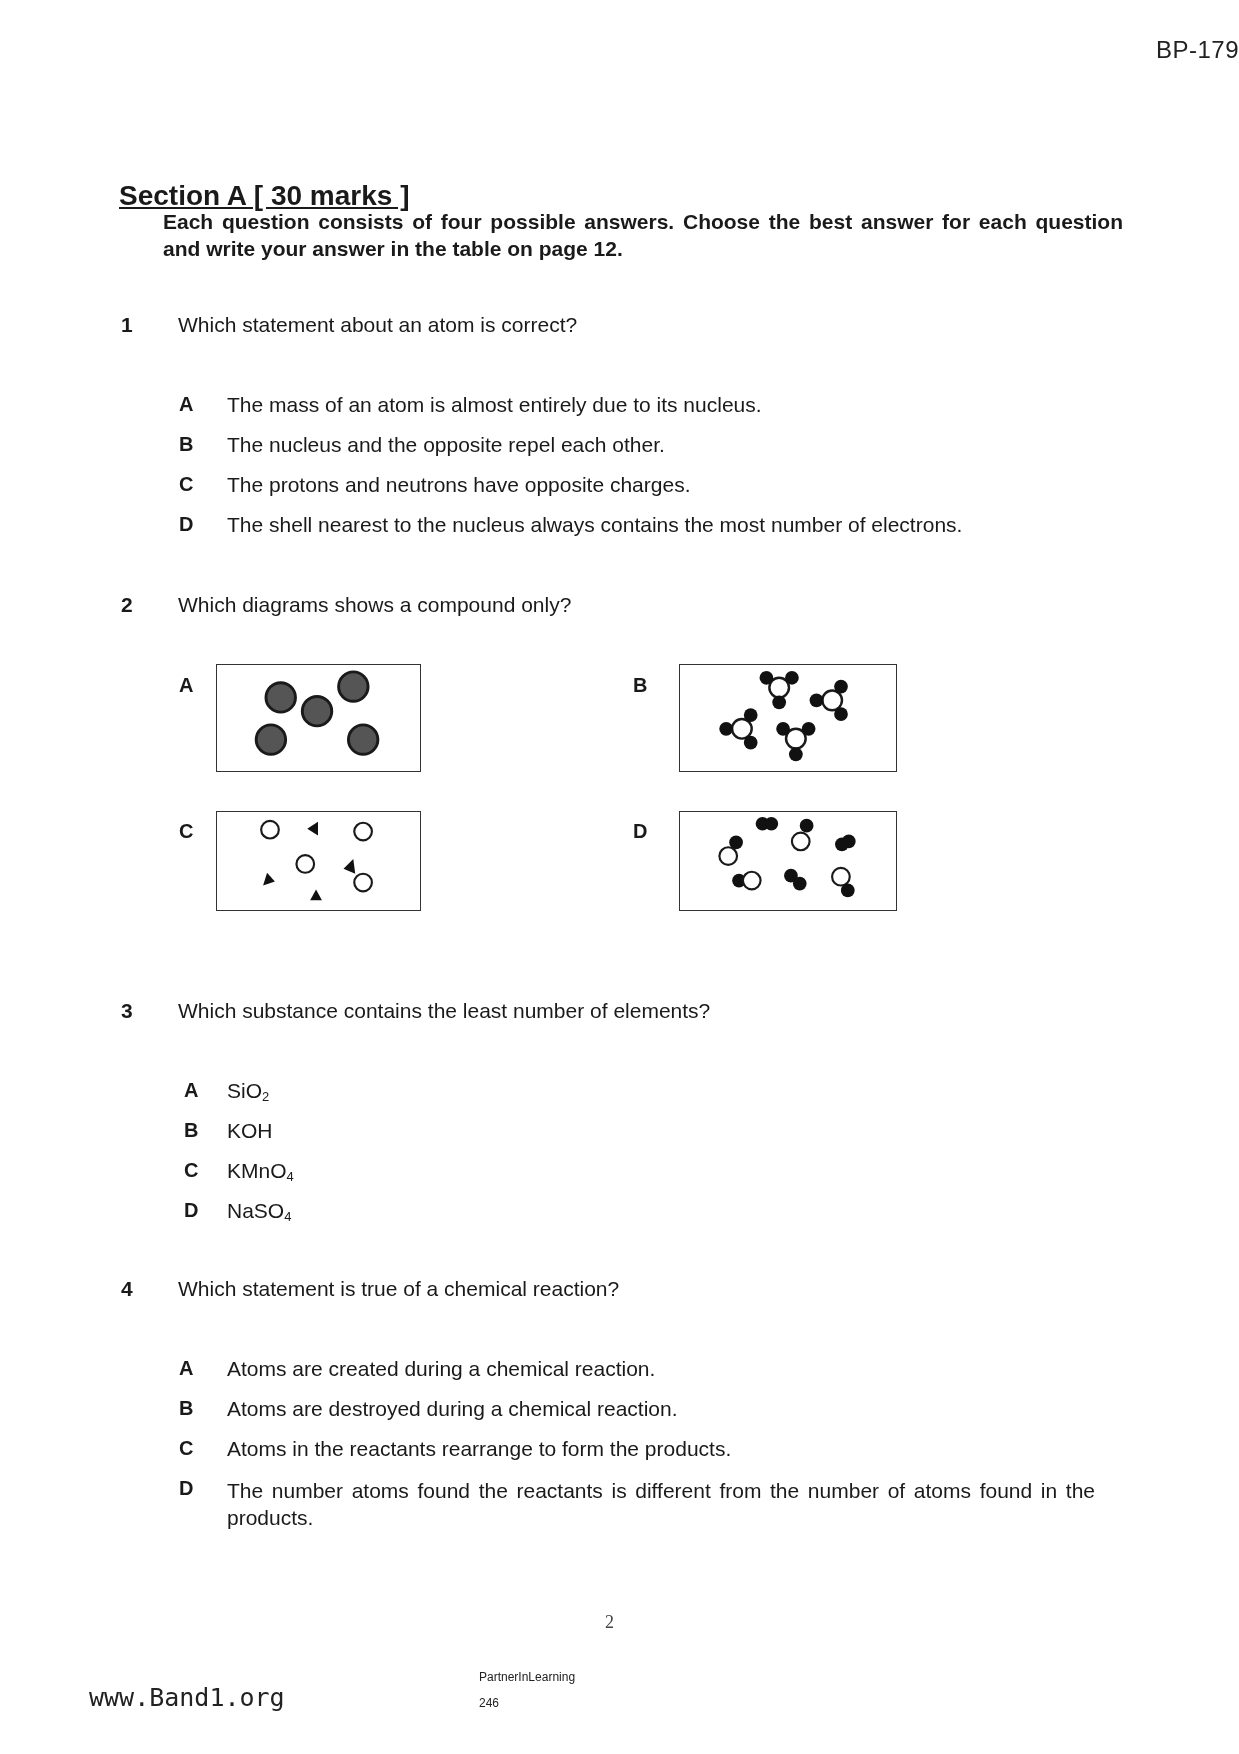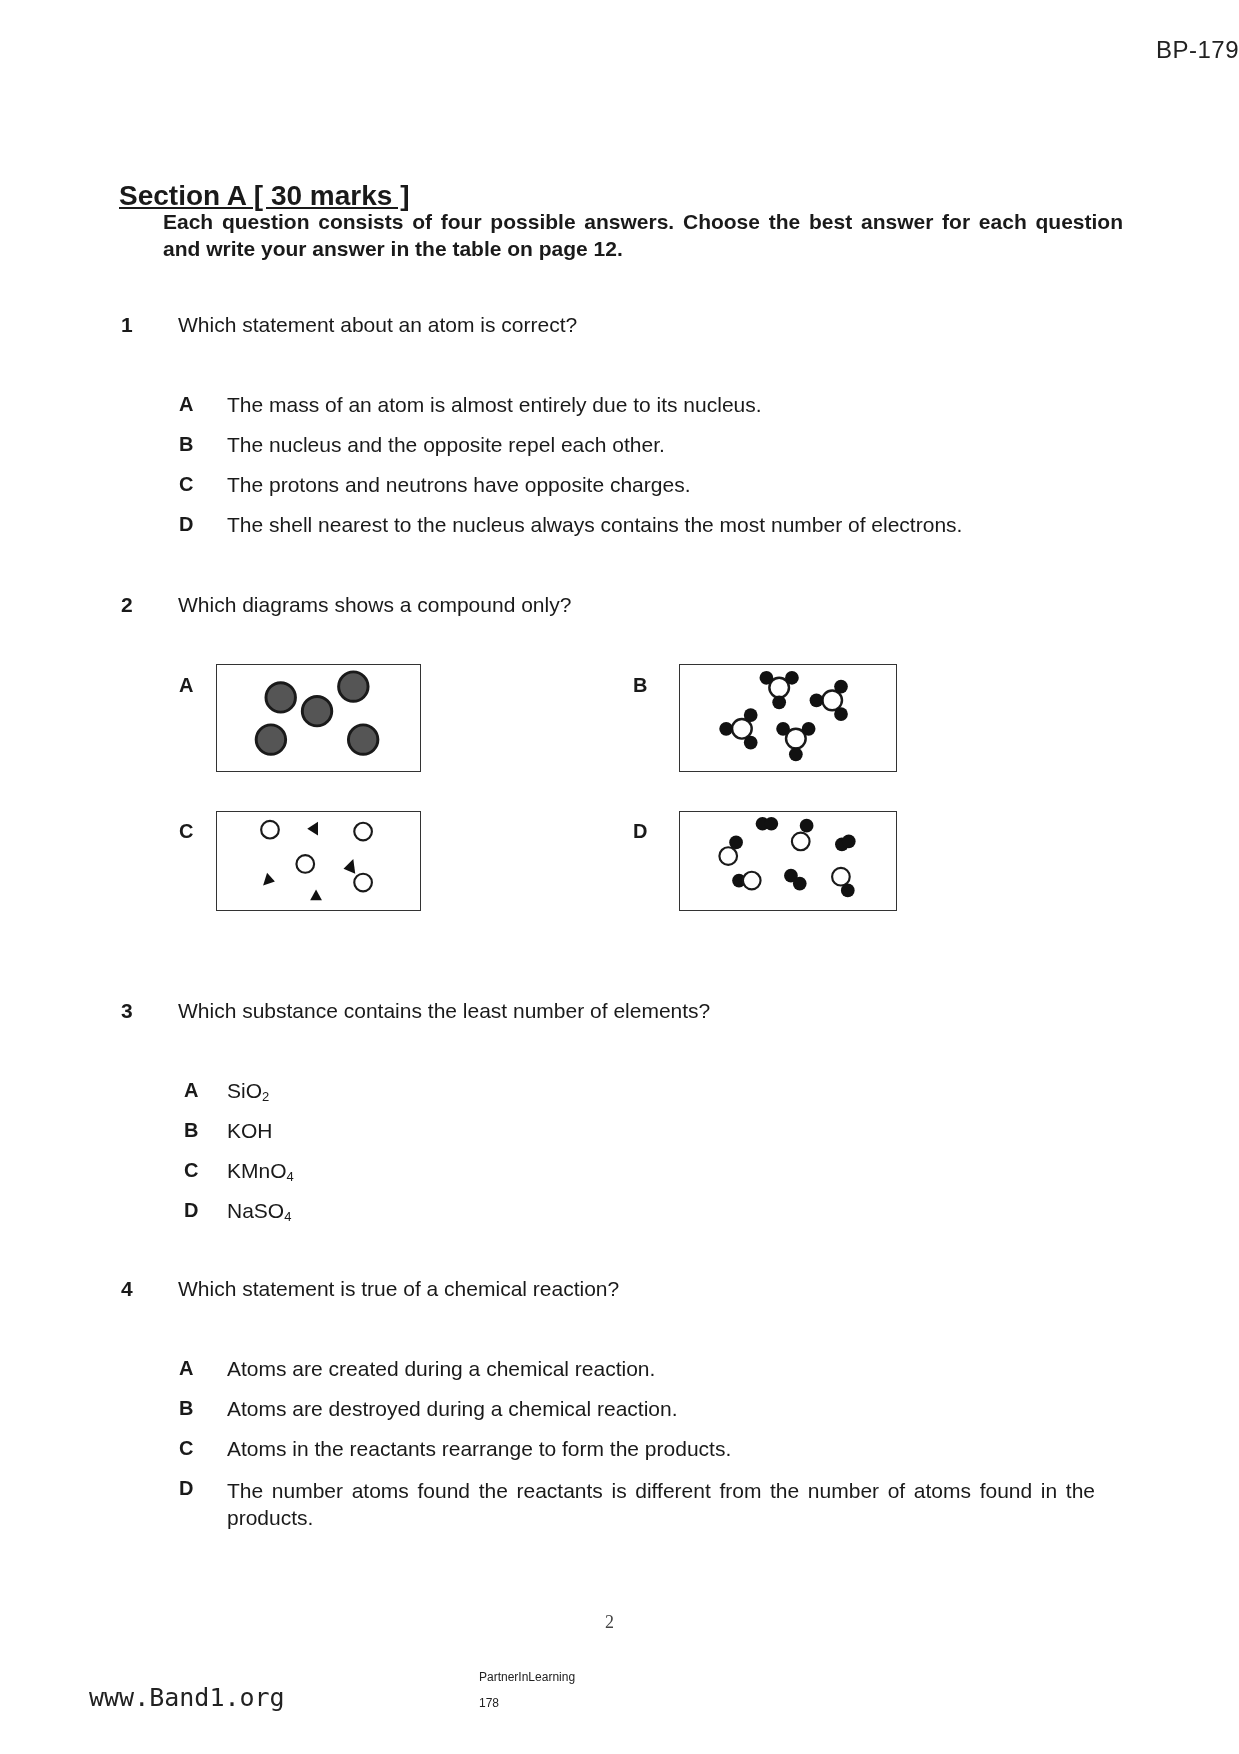--- a/index.html
+++ b/index.html
@@ -172,14 +172,14 @@
   <span class="abs opt-letter" style="left:179px;top:1437px">C</span>
   <span class="abs opt-text" style="left:227px;top:1437px">Atoms in the reactants rearrange to form the products.</span>
   <span class="abs opt-letter" style="left:179px;top:1477px">D</span>
   <span class="abs opt-text" style="left:227px;top:1477px;width:868px;line-height:27px;text-align:justify">The number atoms found the reactants is different from the number of atoms found in the products.</span>
 </div>
 
 <div class="abs page-num">2</div>
 <div class="abs footer-site">www.Band1.org</div>
 <div class="abs footer-partner">
   <div>PartnerInLearning</div>
-  <div>178</div>
+  <div>246</div>
 </div>
 
 </body></html>

